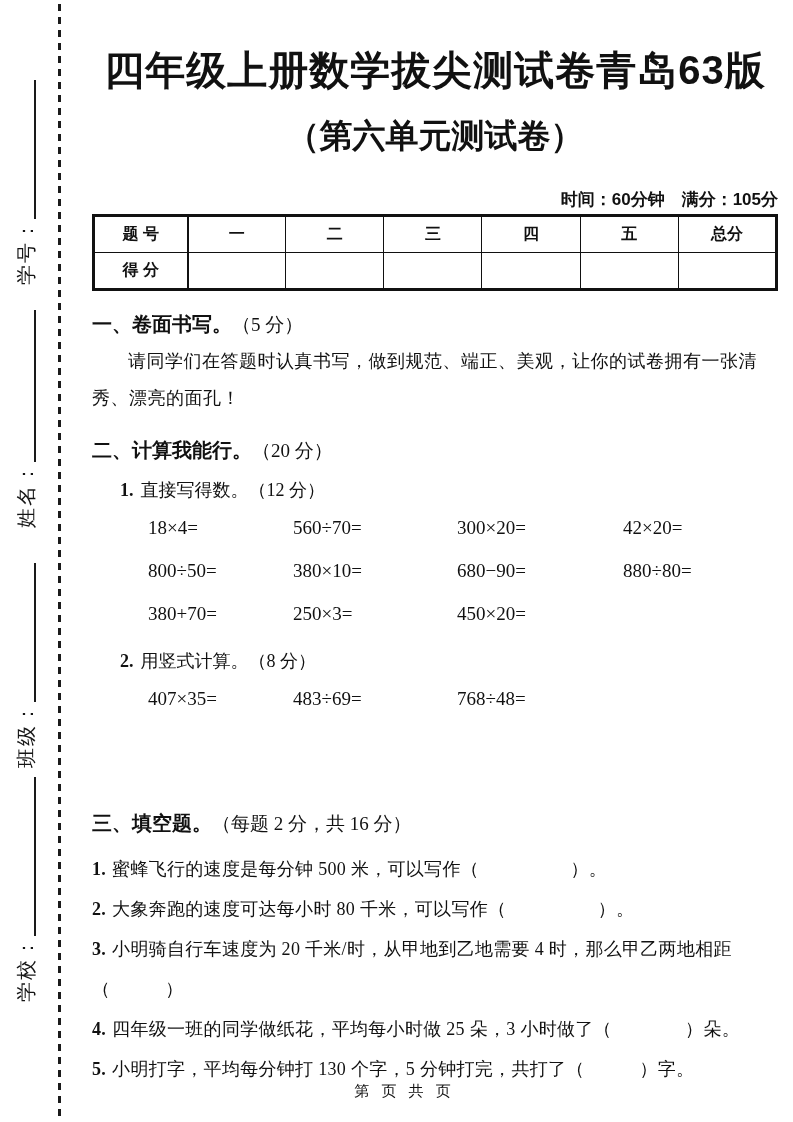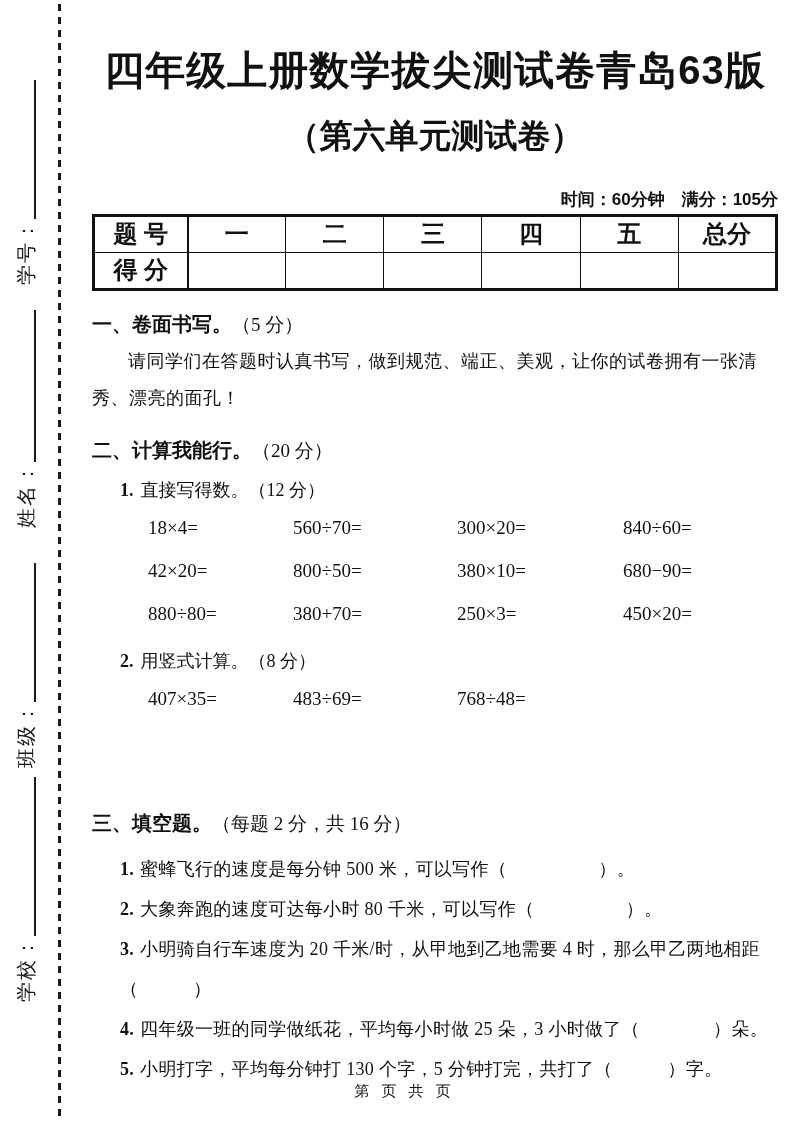--- a/index.html
+++ b/index.html
@@ -85,21 +85,21 @@
     border-collapse: collapse;
     border: 3px solid #111;
   }
   table.score-table td {
     border: 1.8px solid #111;
     height: 37px;
     text-align: center;
     vertical-align: middle;
     font-family: "Liberation Sans", "DejaVu Sans", sans-serif;
     font-weight: 700;
-    font-size: 24px;
+    font-size: 16px;
   }
   table.score-table td.label-cell { width: 94px; border-right-width: 2.5px; }
 
   .sec-heading { margin-top: 20px; line-height: 27px; font-size: 19px; }
   .sec-heading .hb {
     font-family: "Liberation Sans", "DejaVu Sans", sans-serif;
     font-weight: 700;
     font-size: 20px;
   }
   .sec-heading .hp { font-size: 19px; }
@@ -121,21 +121,20 @@
     display: grid;
     grid-template-columns: 145px 164px 166px auto;
     font-size: 19px;
     line-height: 43px;
   }
   .prob-grid span { white-space: nowrap; }
 
   .sec3 { margin-top: 90px; margin-bottom: 12px; }
 
   .q {
-    margin-left: 28px;
     font-size: 18px;
     line-height: 40px;
     letter-spacing: 0.3px;
   }
   .q .qnum { font-weight: 700; margin-right: 6px; }
 
   .footer {
     position: absolute;
     left: 8px; top: 1082px;
     width: 793px;
@@ -207,21 +206,20 @@
       <span class="hb">二、计算我能行。</span><span class="hp">（20 分）</span>
     </div>
 
     <div class="sub-heading">
       <span class="snum">1.</span><span>直接写得数。（12 分）</span>
     </div>
     <div class="prob-grid">
       <span>18×4=</span>
       <span>560÷70=</span>
       <span>300×20=</span>
-      <span>840÷60=</span>
       <span>42×20=</span>
       <span>800÷50=</span>
       <span>380×10=</span>
       <span>680−90=</span>
       <span>880÷80=</span>
       <span>380+70=</span>
       <span>250×3=</span>
       <span>450×20=</span>
     </div>
 

